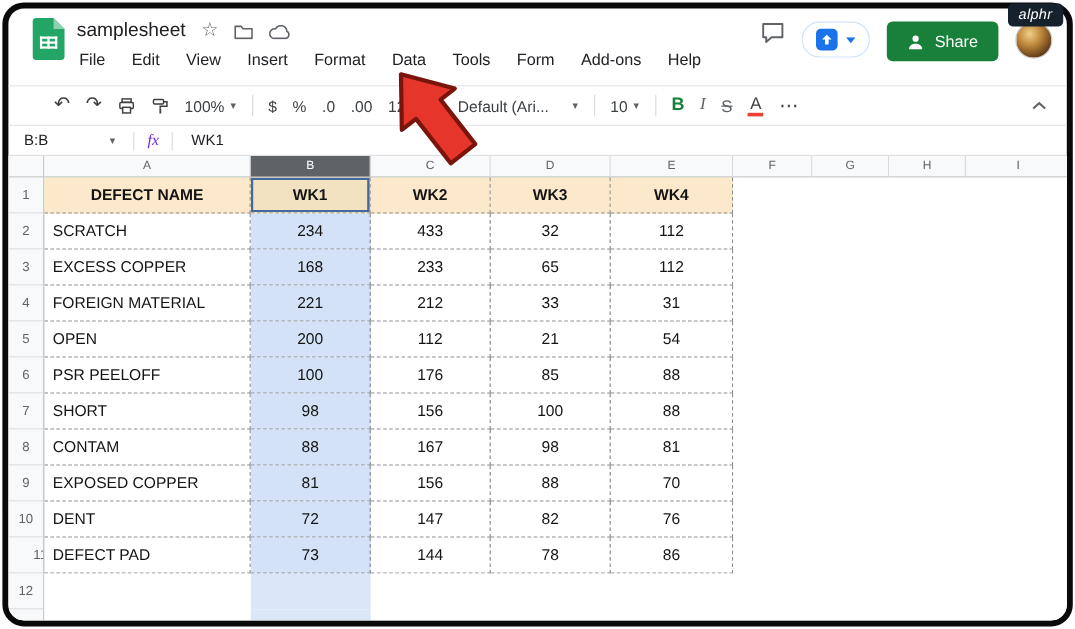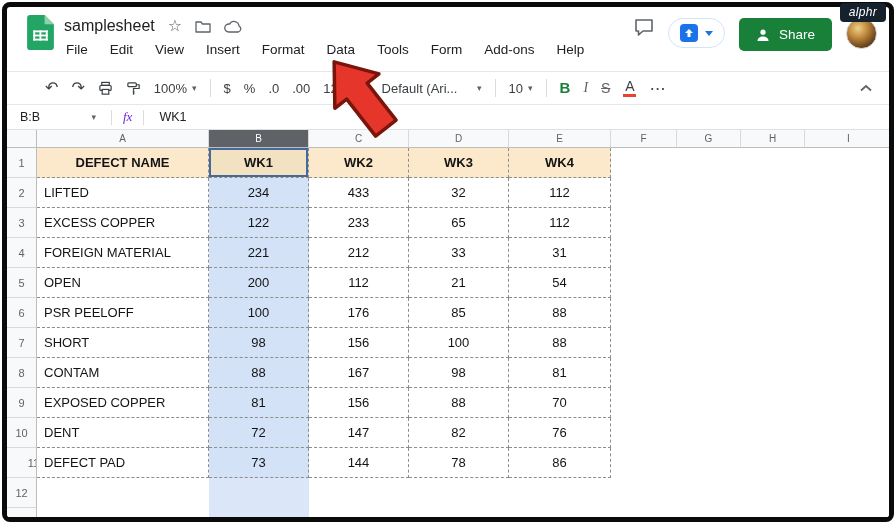--- a/index.html
+++ b/index.html
@@ -1,18 +1,18 @@
 <!DOCTYPE html>
 <html><head>
 <meta charset="utf-8">
 <style>
 *{margin:0;padding:0;box-sizing:border-box}
 html,body{width:896px;height:524px;background:#fff;overflow:hidden}
 body{font-family:"Liberation Sans","DejaVu Sans",sans-serif;position:relative}
-.frame{position:absolute;inset:2px;border:5px solid #0a0a0a;border-radius:8px;background:#fff;overflow:hidden;display:flex;flex-direction:column}
+.frame{position:absolute;inset:2px;border:5px solid #0a0a0a;border-radius:18px;background:#fff;overflow:hidden;display:flex;flex-direction:column}
 .watermark{position:absolute;top:3px;right:10px;background:#15212d;color:#fff;font-size:12px;font-style:italic;padding:2px 9px 3px;border-radius:4px;z-index:90;letter-spacing:.3px}
 
 .topbar{display:flex;align-items:flex-start;padding:7px 12px 0 14px;height:64px;flex:0 0 auto}
 .logo{margin:1px 10px 0 6px;flex:0 0 auto}
 .title-col{display:flex;flex-direction:column}
 .title-row{display:flex;align-items:center;gap:13px;height:24px}
 .doc-title{font-size:16px;color:#202124}
 .tb-ic{color:#5f6368;font-size:16px;display:inline-flex;align-items:center;line-height:1}
 .menubar{display:flex;gap:6px;margin-top:2px;margin-left:-6px}
 .menu-item{font-size:13.5px;color:#202124;padding:2px 8px;border-radius:4px}
@@ -223,34 +223,34 @@
         <div class="cell tan" style="width: 100px;">WK2</div>
         <div class="cell tan" style="width: 100px;">WK3</div>
         <div class="cell tan" style="width: 102px;">WK4</div>
         <div class="cell blank" style="width: 66px;"></div>
         <div class="cell blank" style="width: 64px;"></div>
         <div class="cell blank" style="width: 64px;"></div>
         <div class="cell blank" style="width: 88px;"></div>
       </div>
       <div class="grow">
         <div class="cell rowhead" style="width: 30px;">2</div>
-        <div class="cell nameCell" style="width: 172px;">LIFTED</div>
+        <div class="cell nameCell" style="width: 172px;">SCRATCH</div>
         <div class="cell num bsel" style="width: 100px;">234</div>
         <div class="cell num" style="width: 100px;">433</div>
         <div class="cell num" style="width: 100px;">32</div>
         <div class="cell num" style="width: 102px;">112</div>
         <div class="cell blank" style="width: 66px;"></div>
         <div class="cell blank" style="width: 64px;"></div>
         <div class="cell blank" style="width: 64px;"></div>
         <div class="cell blank" style="width: 88px;"></div>
       </div>
       <div class="grow">
         <div class="cell rowhead" style="width: 30px;">3</div>
         <div class="cell nameCell" style="width: 172px;">EXCESS COPPER</div>
-        <div class="cell num bsel" style="width: 100px;">122</div>
+        <div class="cell num bsel" style="width: 100px;">168</div>
         <div class="cell num" style="width: 100px;">233</div>
         <div class="cell num" style="width: 100px;">65</div>
         <div class="cell num" style="width: 102px;">112</div>
         <div class="cell blank" style="width: 66px;"></div>
         <div class="cell blank" style="width: 64px;"></div>
         <div class="cell blank" style="width: 64px;"></div>
         <div class="cell blank" style="width: 88px;"></div>
       </div>
       <div class="grow">
         <div class="cell rowhead" style="width: 30px;">4</div>

